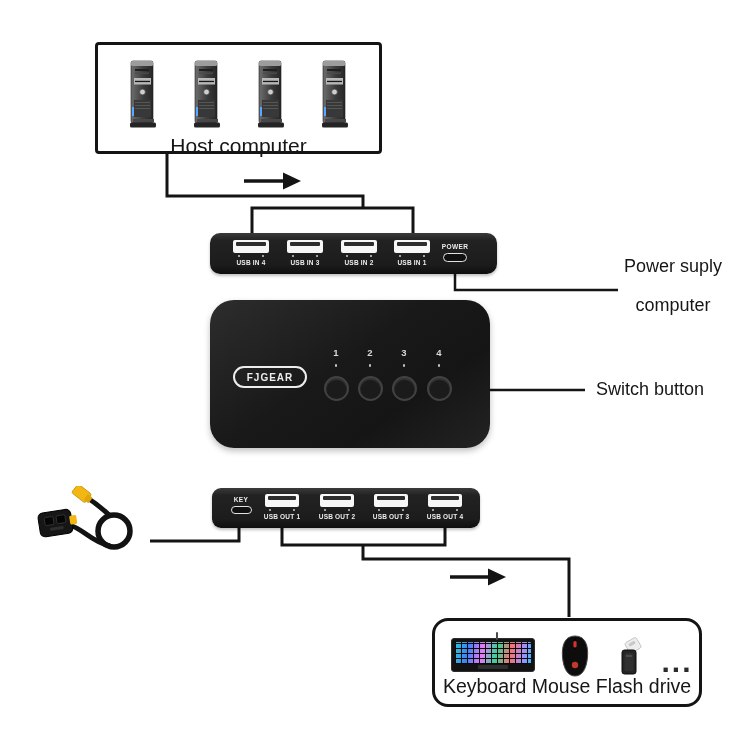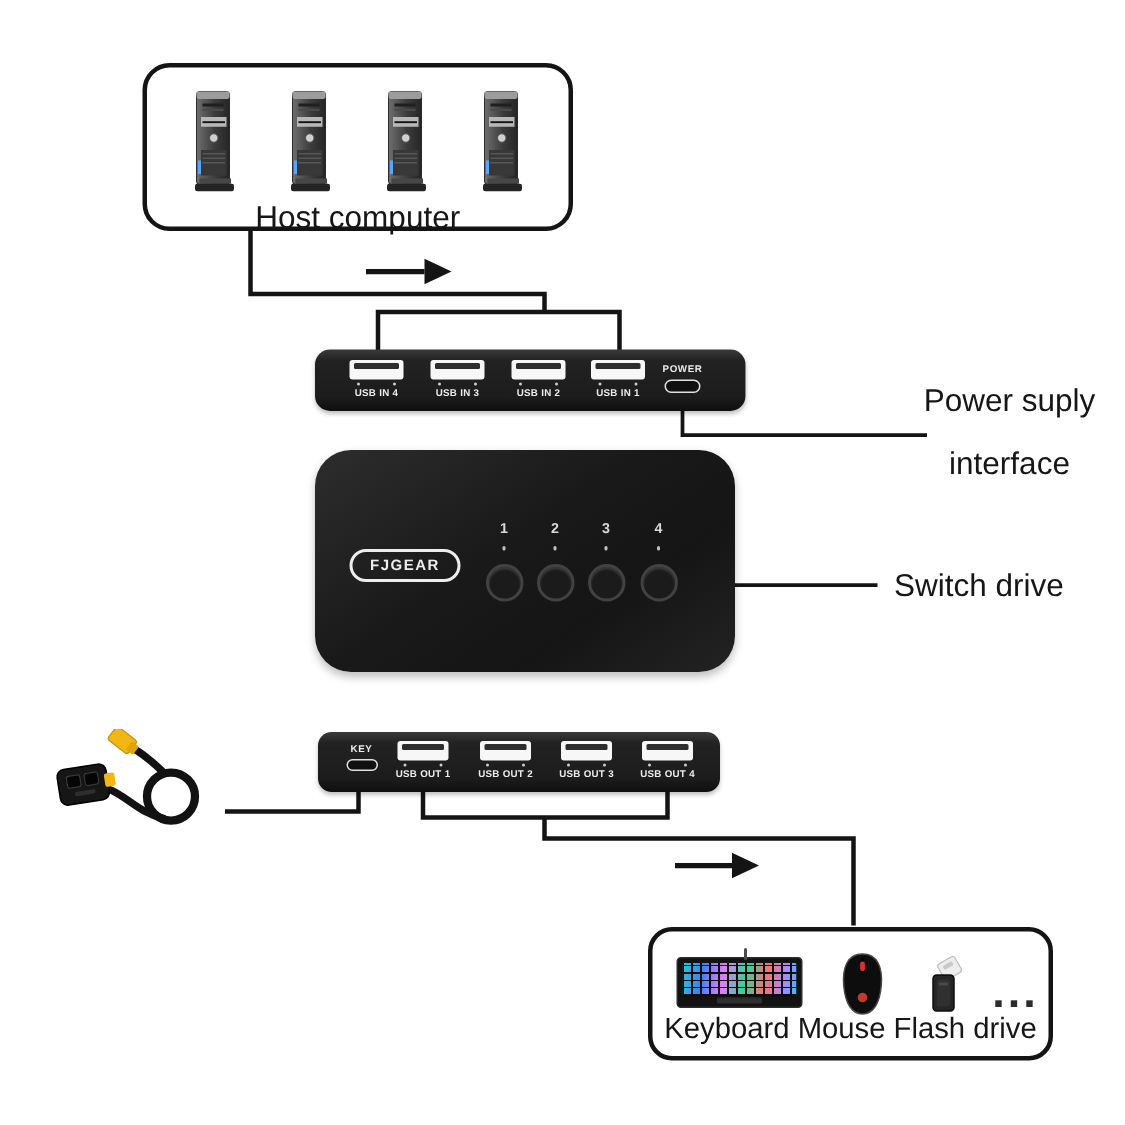--- a/index.html
+++ b/index.html
@@ -1,19 +1,19 @@
 <!DOCTYPE html>
 <html><head>
 <meta charset="utf-8">
 <style>
   html,body{margin:0;padding:0;background:#fff;}
   .stage{position:relative;width:750px;height:750px;background:#ffffff;overflow:hidden;
          font-family:"Liberation Sans", sans-serif;color:#111;}
   svg.lines{position:absolute;left:0;top:0;z-index:1;}
-  .box{position:absolute;border:3px solid #141414;border-radius:18px;background:#fff;box-sizing:border-box;z-index:2;}
+  .box{position:absolute;border:3px solid #141414;border-radius:4px;background:#fff;box-sizing:border-box;z-index:2;}
   .host-box{left:95px;top:42px;width:287px;height:112px;display:flex;flex-direction:column;align-items:center;padding-top:12px;}
   .host-row{display:flex;gap:34px;}
   .host-label{font-size:21px;margin-top:3px;color:#161616;}
 
   .bar{position:absolute;z-index:3;border-radius:10px;
        background:linear-gradient(180deg,#3a3a3a 0%,#222 18%,#1c1c1c 78%,#0e0e0e 100%);
        box-shadow:0 2px 3px rgba(0,0,0,0.25);}
   .bar-in{left:210px;top:233px;width:287px;height:41px;}
   .bar-out{left:212px;top:488px;width:268px;height:40px;border-radius:9px;}
   .port-group{position:absolute;width:36px;display:flex;flex-direction:column;align-items:center;}
@@ -32,21 +32,21 @@
        box-shadow:0 3px 6px rgba(0,0,0,0.25);}
   .brand-logo{position:absolute;left:23px;top:66px;width:74px;height:22px;border:2px solid #ededed;border-radius:12px;
        box-sizing:border-box;display:flex;align-items:center;justify-content:center;
        font-size:10px;font-weight:bold;letter-spacing:1px;color:#ededed;}
   .channel{position:absolute;top:47px;width:26px;display:flex;flex-direction:column;align-items:center;}
   .channel-number{font-size:9.5px;font-weight:bold;color:#d9d9d9;height:12px;}
   .led-dot{width:2.5px;height:2.5px;border-radius:50%;background:#c9bfbf;margin-top:5px;}
   .push-button{width:25px;height:25px;border-radius:50%;margin-top:9px;background:#1b1b1b;
        border:2px solid #424242;box-sizing:border-box;box-shadow:inset 0 1.5px 1.5px rgba(255,255,255,0.14);}
 
-  .annotation{position:absolute;z-index:2;font-size:21px;color:#161616;}
+  .annotation{position:absolute;z-index:2;font-size:18px;color:#161616;}
   .power-annotation{left:598px;top:256px;width:150px;text-align:center;}
   .power-annotation .line2{margin-top:18px;}
   .switch-annotation{left:596px;top:379px;}
   .controller-annotation{left:8px;top:564px;font-size:20px;}
 
   .periph-box{left:432px;top:618px;width:270px;height:89px;border-radius:16px;}
   .periph-label{position:absolute;bottom:6px;width:100%;text-align:center;font-size:19.5px;color:#161616;}
   .kb{position:absolute;left:16px;top:17px;width:84px;height:34px;background:#121212;border-radius:3px;
       border:1px solid #2c2c2c;box-sizing:border-box;}
   .kb-keys{position:absolute;left:3px;right:3px;top:3px;bottom:7px;border-radius:1px;
@@ -203,21 +203,21 @@
       <div class="port-label">USB IN 1</div>
     </div>
     <div class="power-group" style="left:227px;top:10px;width:36px;">
       <div class="tiny-label">POWER</div>
       <div class="usbc"></div>
     </div>
   </div>
 
   <div class="annotation power-annotation">
     <div class="line1">Power suply</div>
-    <div class="line2">interface</div>
+    <div class="line2">computer</div>
   </div>
 
   <div class="switch-box">
     <div class="brand-logo">FJGEAR</div>
     <div class="channel" style="left:113px;">
       <div class="channel-number">1</div>
       <div class="led-dot"></div>
       <div class="push-button"></div>
     </div>
     <div class="channel" style="left:147px;">
@@ -230,21 +230,21 @@
       <div class="led-dot"></div>
       <div class="push-button"></div>
     </div>
     <div class="channel" style="left:216px;">
       <div class="channel-number">4</div>
       <div class="led-dot"></div>
       <div class="push-button"></div>
     </div>
   </div>
 
-  <div class="annotation switch-annotation">Switch drive</div>
+  <div class="annotation switch-annotation">Switch button</div>
 
   <div class="bar bar-out">
     <div class="key-group" style="left:13px;top:8px;width:32px;">
       <div class="tiny-label">KEY</div>
       <div class="usbc small"></div>
     </div>
     <div class="port-group" style="left:53px;top:6px;width:34px;">
       <div class="usb-port" style="width:34px;">
           <div class="usb-slot"></div>
         </div>

